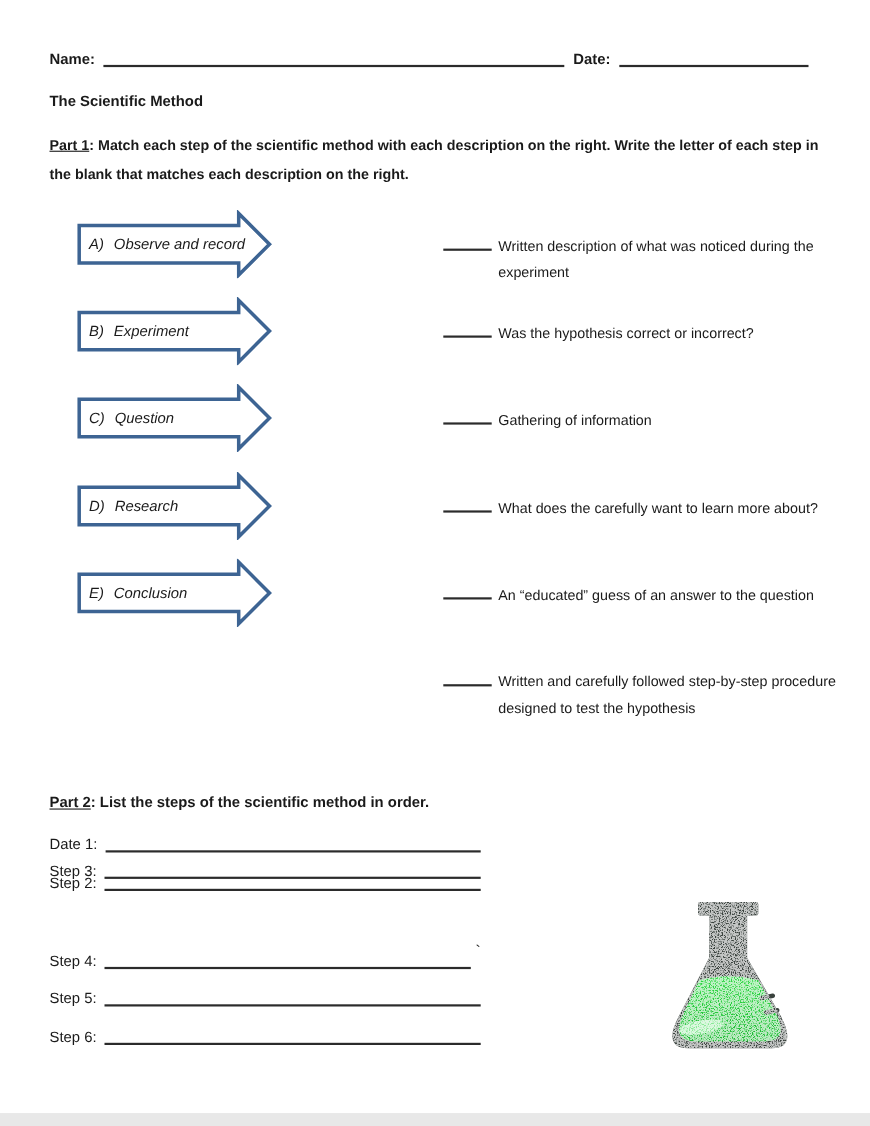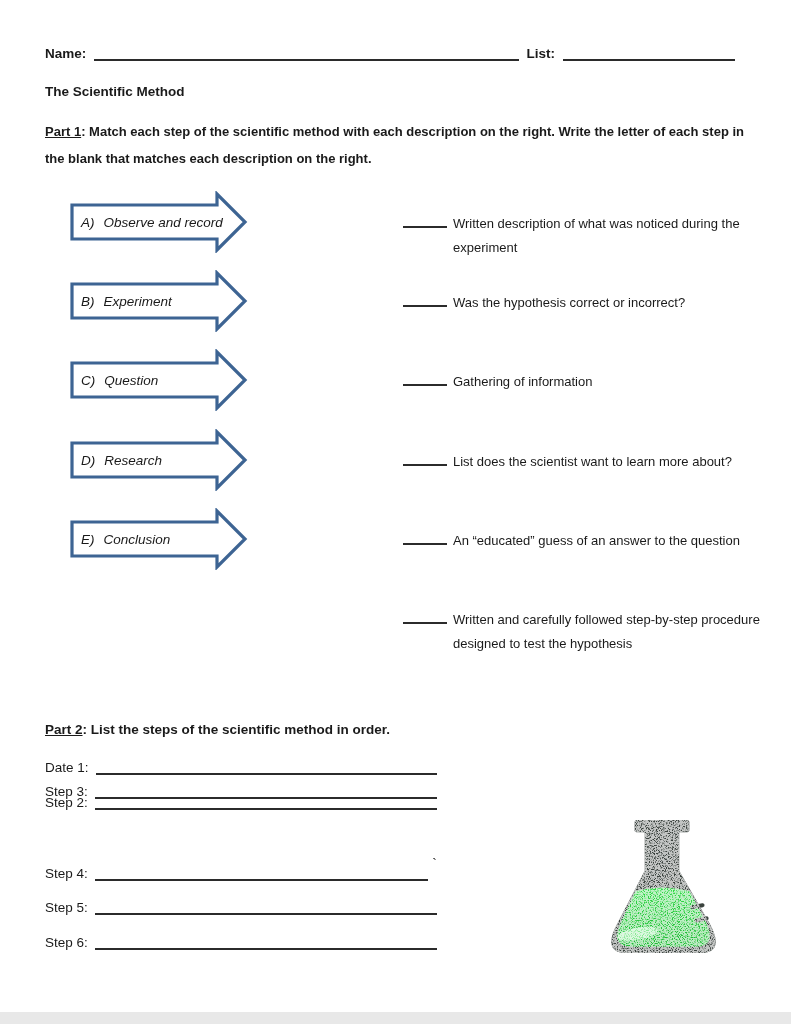--- a/index.html
+++ b/index.html
@@ -70,21 +70,21 @@
   .flask { position:absolute; left:604px; top:818px; width:120px; height:142px; }
 </style>
 </head>
 <body>
 
 <div class="page">
 
   <div class="header-row">
     <span>Name:</span>
     <span class="blank-line name-blank"></span>
-    <span>List:</span>
+    <span>Date:</span>
     <span class="blank-line date-blank"></span>
   </div>
 
   <div class="doc-title">The Scientific Method</div>
 
   <p class="part1-para"><span class="underlined">Part 1</span><span>: Match each step of the scientific method with each description on the right. Write the letter of each step in the blank that matches each description on the right.</span></p>
 
   <div class="arrow-row" style="top:191px">
     <svg viewBox="0 0 178 62">
         <path d="M2,14 H147 V3 L175,31 L147,59 V48 H2 Z" fill="#ffffff" stroke-width="3.2" stroke-linejoin="miter" stroke="#3d6493"></path>
@@ -112,21 +112,21 @@
   <div class="arrow-row" style="top:508px">
     <svg viewBox="0 0 178 62">
         <path d="M2,14 H147 V3 L175,31 L147,59 V48 H2 Z" fill="#ffffff" stroke-width="3.2" stroke-linejoin="miter" stroke="#3d6493"></path>
       </svg>
     <div class="arrow-label"><span class="arrow-letter">E)</span><span>Conclusion</span></div>
   </div>
 
   <div class="desc" style="top:212px"><span class="answer-blank"></span><span>Written description of what was noticed during the experiment</span></div>
   <div class="desc" style="top:291px"><span class="answer-blank"></span><span>Was the hypothesis correct or incorrect?</span></div>
   <div class="desc" style="top:370px"><span class="answer-blank"></span><span>Gathering of information</span></div>
-  <div class="desc wide" style="top:450px"><span class="answer-blank"></span><span>List does the scientist want to learn more about?</span></div>
+  <div class="desc wide" style="top:450px"><span class="answer-blank"></span><span>What does the carefully want to learn more about?</span></div>
   <div class="desc" style="top:529px"><span class="answer-blank"></span><span>An “educated” guess of an answer to the question</span></div>
   <div class="desc" style="top:608px"><span class="answer-blank"></span><span>Written and carefully followed step-by-step procedure designed to test the hypothesis</span></div>
 
   <div class="part2-heading"><span class="underlined">Part 2</span><span>: List the steps of the scientific method in order.</span></div>
 
   <div class="step-row" style="top:760px">
       <span class="step-label">Date 1:</span>
       <span class="step-line"></span>
     </div>
   <div class="step-row" style="top:795px">

